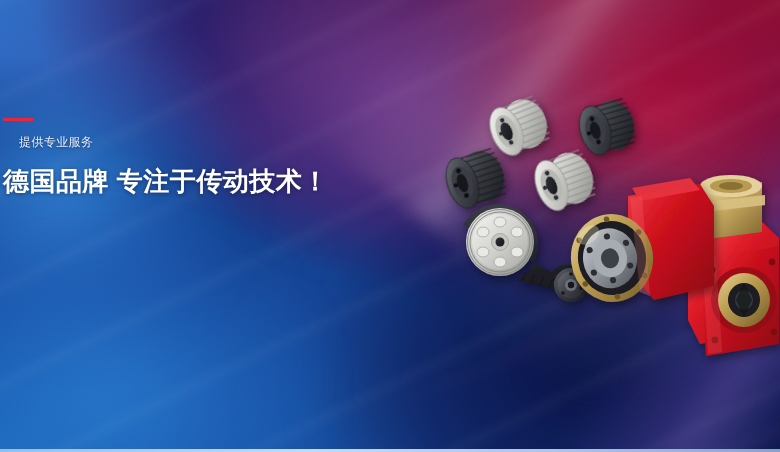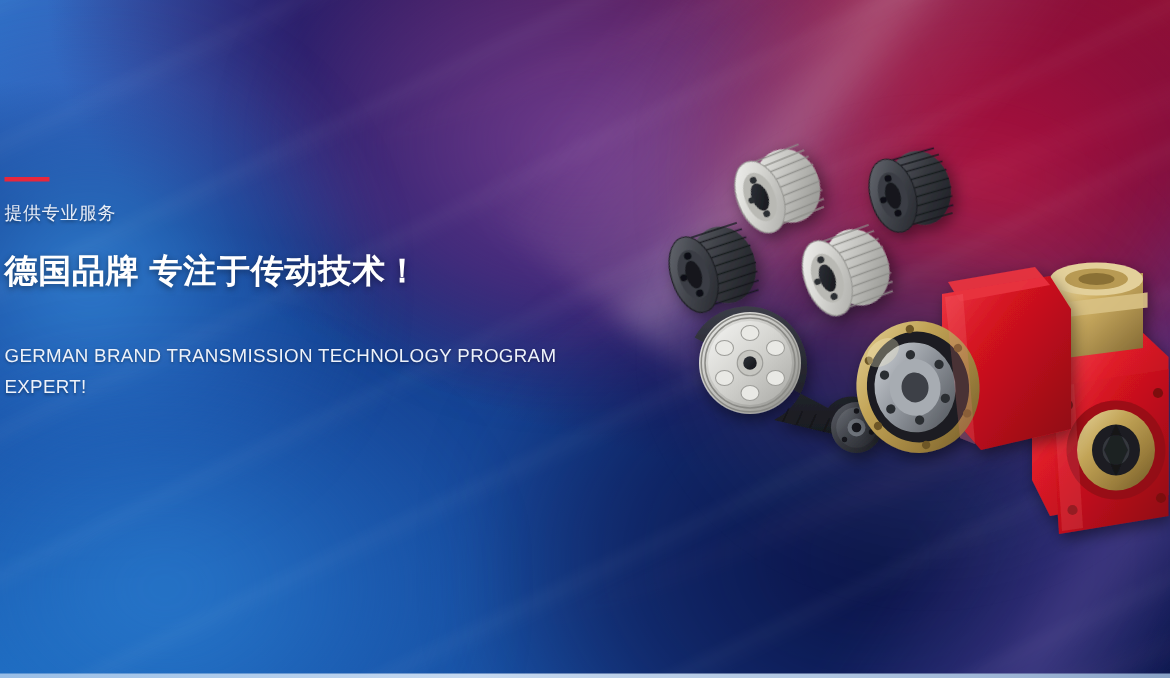--- a/index.html
+++ b/index.html
@@ -155,25 +155,25 @@
     width: 30px;
     height: 3px;
     background: #e8273c;
     margin: 0 0 14px 0;
   }
   .kicker {
     font-size: 12px;
     line-height: 14px;
     color: #e9eef8;
     letter-spacing: .4px;
-    margin: 0 0 16px 0;
+    margin: 0 0 16px 16px;
     text-shadow: 0 1px 2px rgba(0,0,0,.35);
   }
   .headline {
-    font-size: 22px;
+    font-size: 26px;
     line-height: 32px;
     font-weight: bold;
     color: #ffffff;
     letter-spacing: .5px;
     margin: 0 0 30px 0;
     text-shadow: 0 1px 4px rgba(0,0,0,.42);
     white-space: nowrap;
   }
   .subline {
     font-size: 12.5px;
@@ -505,17 +505,16 @@
         <path d="M 630,198 L 642,196 L 650,296 L 640,292 Z" fill="#ff8089" opacity=".20"></path>
       </g>
 
     </svg>
   </div>
 
   <div class="copy">
     <div class="accent-rule"></div>
     <p class="kicker">提供专业服务</p>
     <h1 class="headline">德国品牌 专注于传动技术！</h1>
-    <p class="subline">GERMAN BRAND TRANSMISSION TECHNOLOGY PROGRAM EXPERT!</p>
   </div>
 
   <div class="bottom-rule"></div>
 </div>
 
 </body></html>

